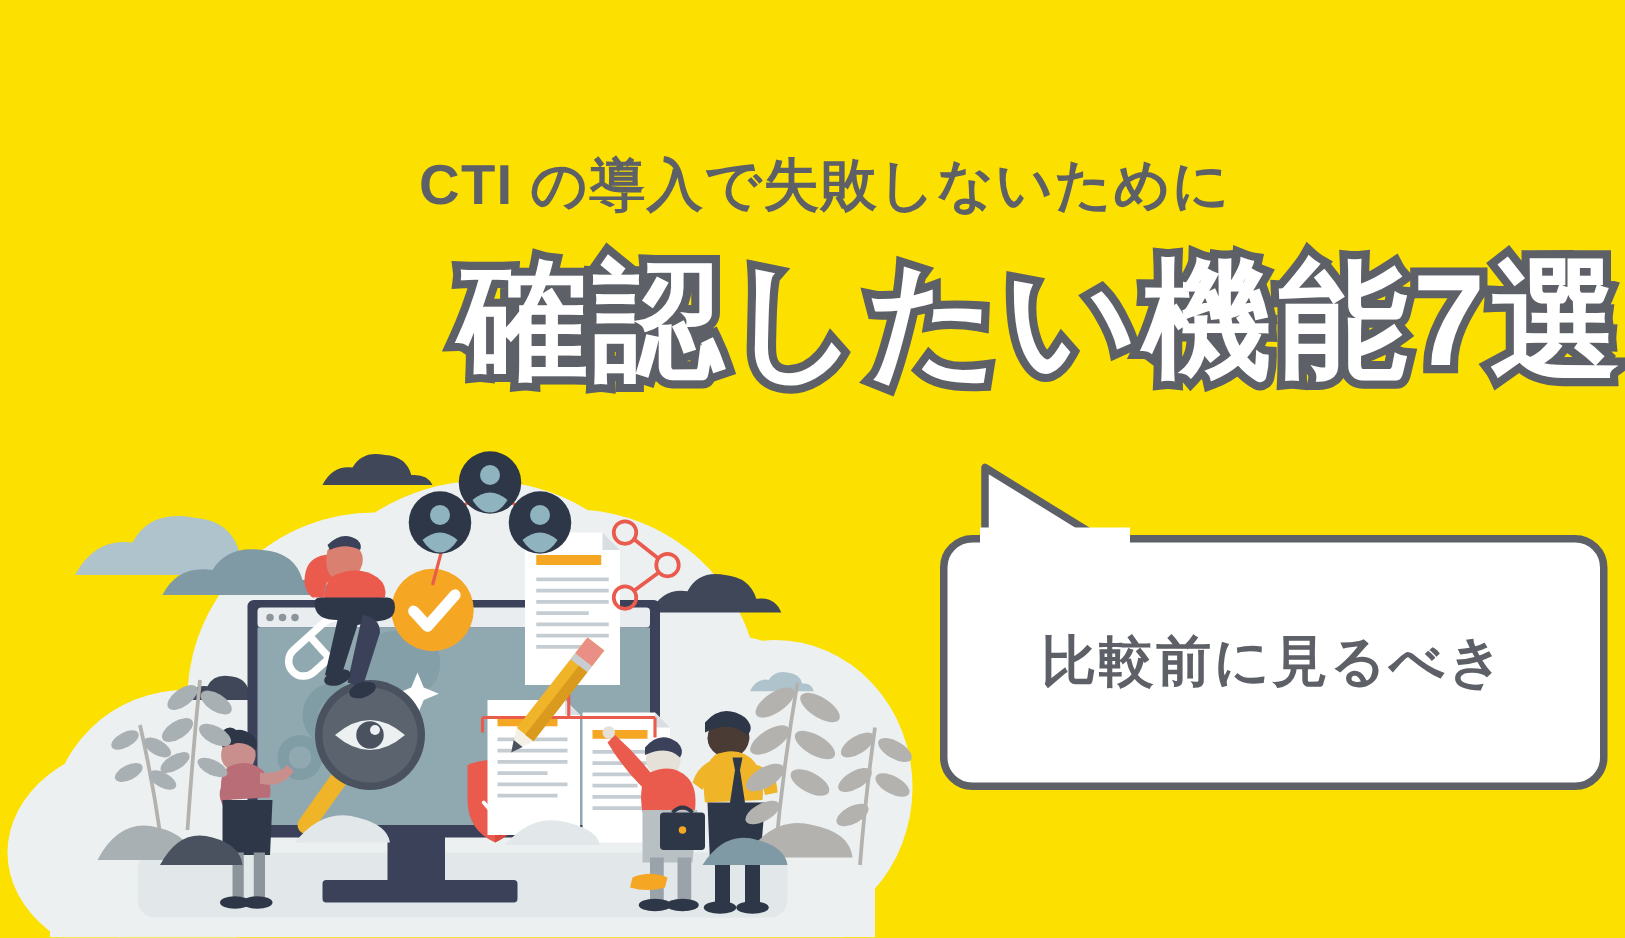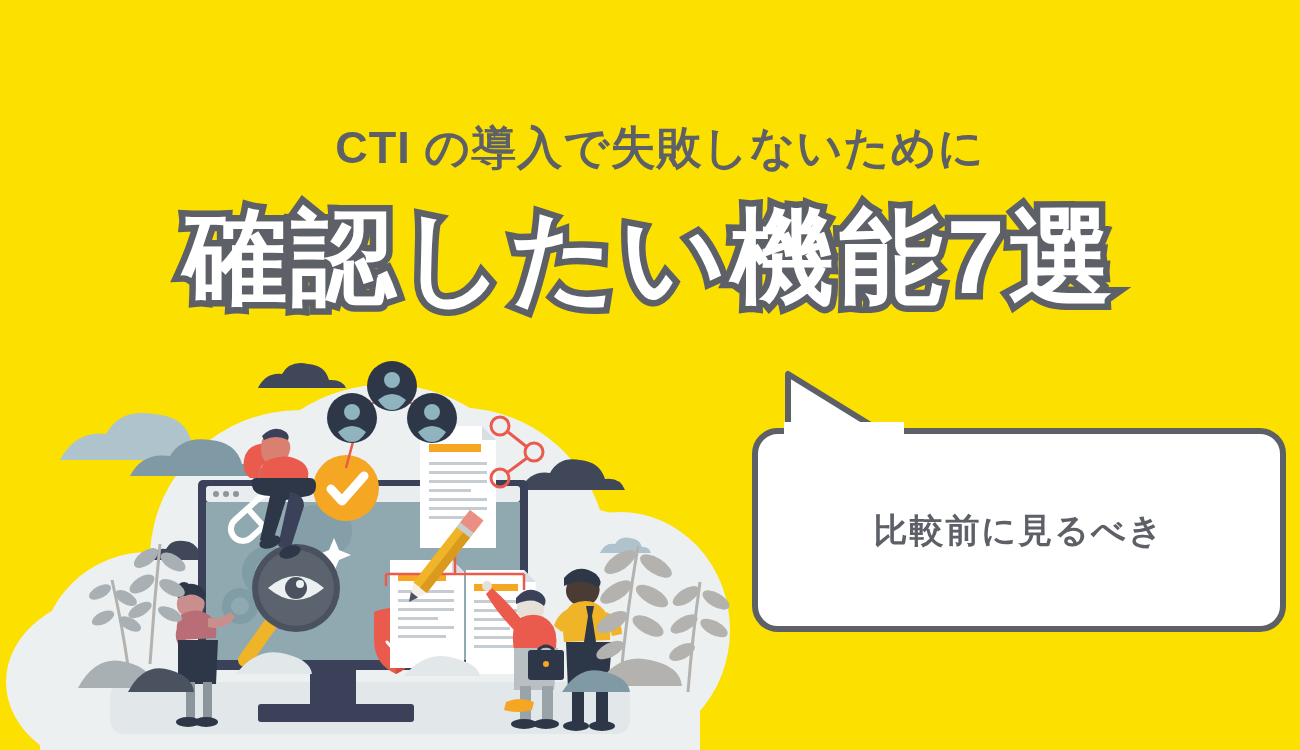--- a/index.html
+++ b/index.html
@@ -18,21 +18,21 @@
     position:absolute; left:0; top:123px; width:1300px;
     text-align:center;
     font-size:45px; font-weight:700; letter-spacing:1px;
     color:#5D6066;
     line-height:1.1;
     white-space:nowrap;
     padding-left:20px;
   }
   #title {
     position:absolute; left:0; top:196px; width:1300px;
-    text-align:center;
+    text-align:right;
     font-size:104px; font-weight:700; letter-spacing:4px;
     line-height:1.18;
     color:#ffffff;
     white-space:nowrap;
     -webkit-text-stroke:13px #5D6066;
     paint-order:stroke fill;
     text-shadow:0 0 0 #5D6066;
   }
 
   
@@ -40,21 +40,21 @@
     position:absolute; left:752px; top:428px;
     width:534px; height:204px;
     background:#ffffff;
     border:6px solid #5D6066;
     border-radius:26px;
     display:flex; flex-direction:column;
     align-items:center; justify-content:center;
     z-index:6;
   }
   #bubble .bline {
-    font-size:34px; font-weight:700; color:#5D6066;
+    font-size:44px; font-weight:700; color:#5D6066;
     letter-spacing:2px; line-height:1.5; white-space:nowrap;
   }
   #bubble-tail { position:absolute; left:782px; top:370px; width:130px; height:70px; z-index:7; }
 
   
   #illo { position:absolute; left:0; top:330px; width:760px; height:420px; z-index:2; }
 </style>
 </head>
 <body>
 

